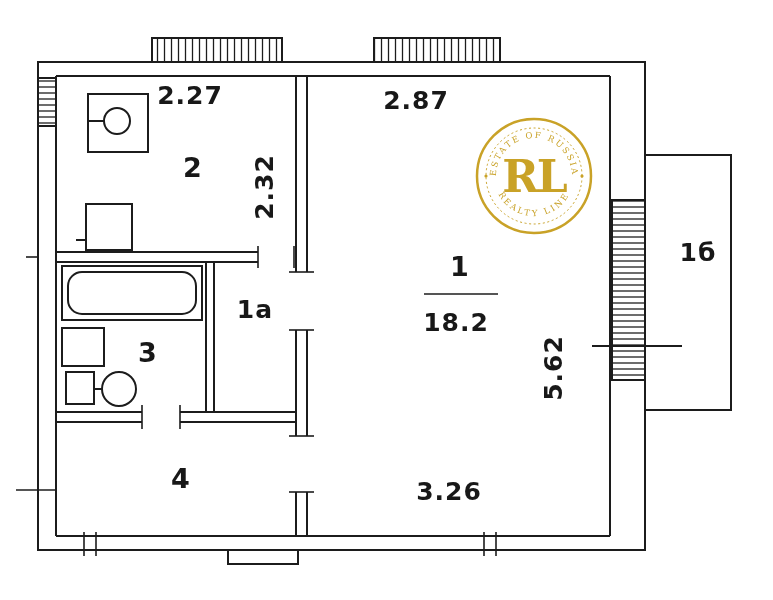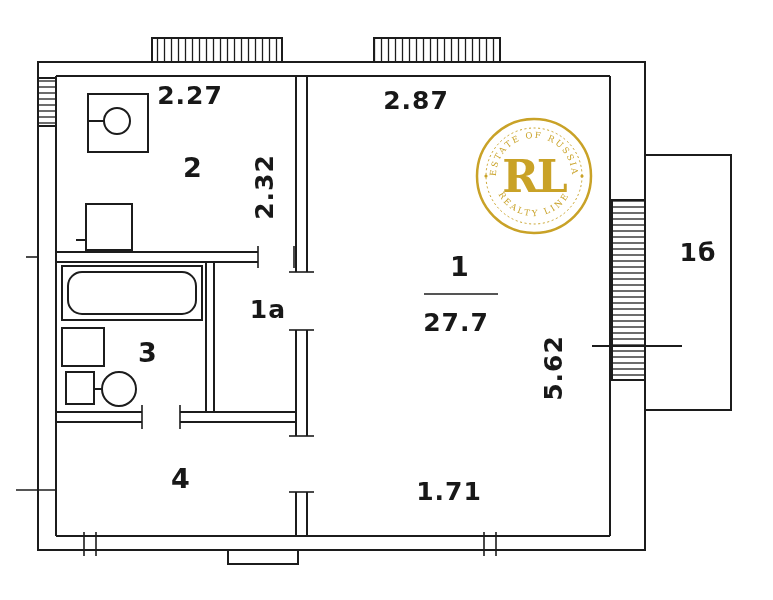--- a/index.html
+++ b/index.html
@@ -146,21 +146,21 @@
       <circle cx="486" cy="176" r="1.6" fill="#c9a227"></circle>
       <circle cx="582" cy="176" r="1.6" fill="#c9a227"></circle>
     </g>
   </svg>
 
   <div class="lbl" style="left:190px;top:95px">2.27</div>
   <div class="lbl room" style="left:193px;top:167px">2</div>
   <div class="lbl rot" style="left:264px;top:187px">2.32</div>
   <div class="lbl" style="left:416px;top:100px">2.87</div>
   <div class="lbl room" style="left:460px;top:266px">1</div>
-  <div class="lbl" style="left:456px;top:322px">27.7</div>
-  <div class="lbl" style="left:268px;top:309px">1а</div>
+  <div class="lbl" style="left:456px;top:322px">18.2</div>
+  <div class="lbl" style="left:255px;top:309px">1а</div>
   <div class="lbl room" style="left:148px;top:352px">3</div>
   <div class="lbl room" style="left:181px;top:478px">4</div>
-  <div class="lbl" style="left:449px;top:491px">1.71</div>
+  <div class="lbl" style="left:449px;top:491px">3.26</div>
   <div class="lbl rot" style="left:553px;top:368px">5.62</div>
   <div class="lbl" style="left:698px;top:252px">1б</div>
 
 </div>
 
 </body></html>

